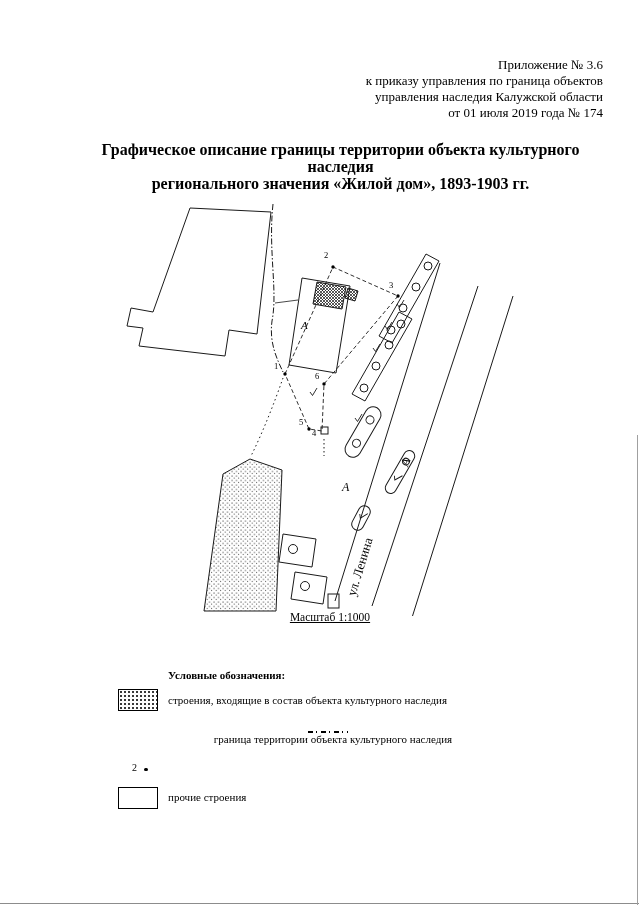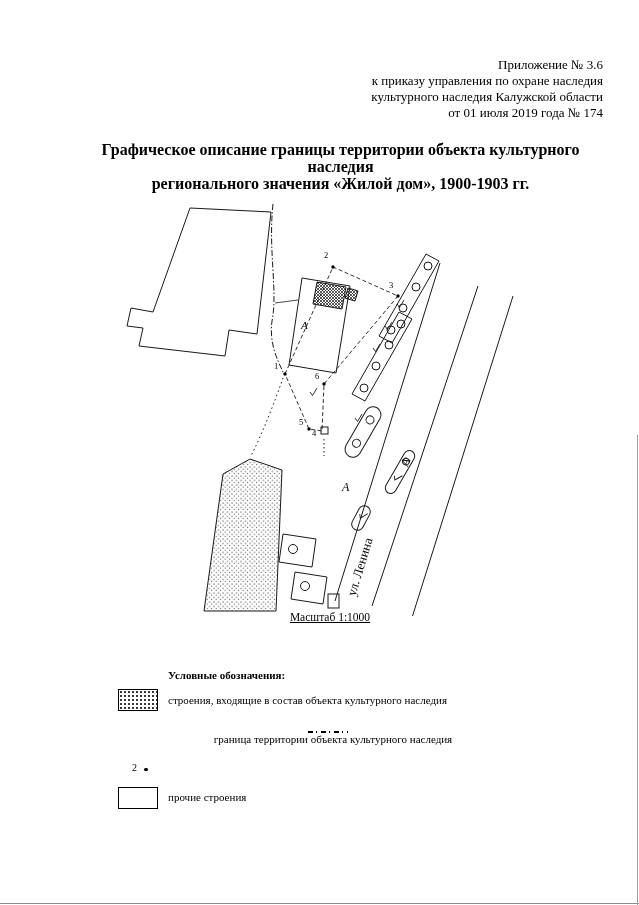--- a/index.html
+++ b/index.html
@@ -46,28 +46,28 @@
   .scan-bottom { position:absolute; left:0; right:0; bottom:1px; border-top:1.5px solid #8c8c8c; }
   .scan-right { position:absolute; right:1px; top:435px; bottom:0; border-left:1.5px solid #a0a0a0; }
 </style>
 </head>
 <body>
 
 <div class="page">
 
   <div class="header">
     <div>Приложение № 3.6</div>
-    <div>к приказу управления по охране наследия</div>
-    <div>культурного наследия Калужской области</div>
+    <div>к приказу управления по граница объектов</div>
+    <div>управления наследия Калужской области</div>
     <div>от 01 июля 2019 года № 174</div>
   </div>
 
   <div class="doc-title">
     <div>Графическое описание границы территории  объекта культурного наследия</div>
-    <div>регионального значения «Жилой дом», 1900-1903 гг.</div>
+    <div>регионального значения «Жилой дом», 1893-1903 гг.</div>
   </div>
 
   <svg class="map" viewBox="0 0 420 420">
     <defs>
       <pattern id="hatch" patternUnits="userSpaceOnUse" width="3" height="3">
         <path d="M0 0 L3 3 M3 0 L0 3" stroke="#111" stroke-width="0.7"></path>
       </pattern>
       <pattern id="stipple" patternUnits="userSpaceOnUse" width="4.5" height="4.5">
         <circle cx="1" cy="1" r="0.65" fill="#222"></circle>
         <circle cx="3.2" cy="3" r="0.55" fill="#222"></circle>

